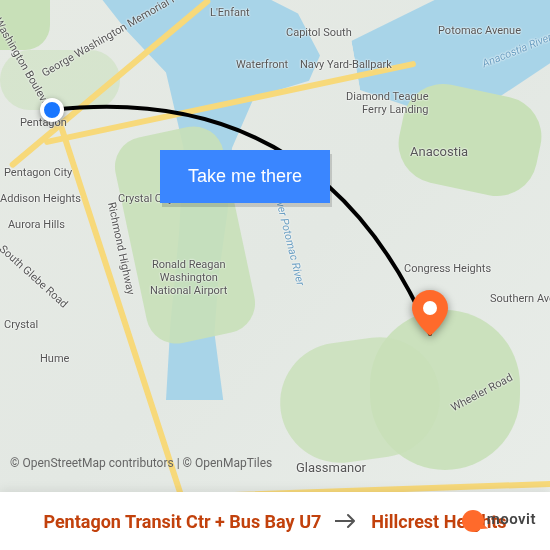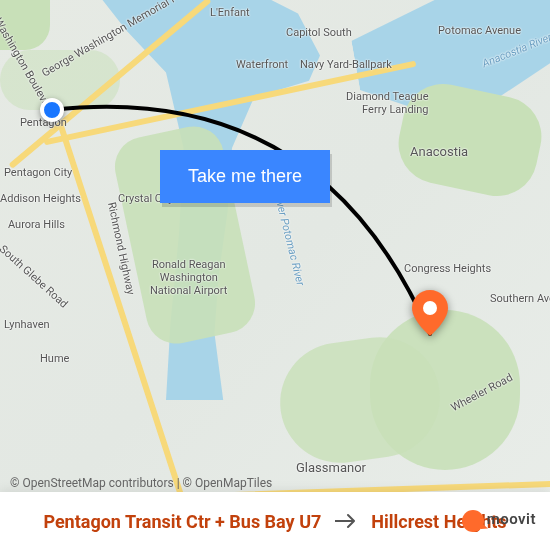--- a/index.html
+++ b/index.html
@@ -99,21 +99,21 @@
     font-weight: 400;
     padding: 16px 28px;
     border: none;
     cursor: pointer;
     box-shadow: 2px 4px 0 rgba(0,0,0,.15);
   }
 
   
   .attrib {
     position: absolute;
-    left: 10px; bottom: 60px;
+    left: 10px; bottom: 80px;
     font-size: 12px;
     color: #666;
   }
 
   
   .bottom-bar {
     position: absolute;
     left: 0; right: 0; bottom: 0;
     height: 58px;
     background: #fff;
@@ -165,21 +165,21 @@
   <div class="hwy hwy1"></div>
   <div class="hwy hwy2"></div>
   <div class="hwy hwy3"></div>
   <div class="hwy hwy4"></div>
 
   <span class="maplabel" style="left:20px;top:116px;">Pentagon</span>
   <span class="maplabel" style="left:4px;top:166px;">Pentagon City</span>
   <span class="maplabel" style="left:0px;top:192px;">Addison Heights</span>
   <span class="maplabel" style="left:0px;top:218px;padding-left:8px;">Aurora Hills</span>
   <span class="maplabel" style="left:118px;top:192px;">Crystal City</span>
-  <span class="maplabel" style="left:4px;top:318px;">Lynhaven</span>
+  <span class="maplabel" style="left:4px;top:318px;">Crystal</span>
   <span class="maplabel" style="left:40px;top:352px;">Hume</span>
   <span class="maplabel" style="left:150px;top:246px;white-space:pre;text-align:center;margin-top:12px;">Ronald Reagan
 Washington
 National Airport</span>
   <span class="maplabel" style="left:30px;top:20px;transform:rotate(-30deg);">George Washington Memorial Parkway</span>
   <span class="maplabel" style="left:-30px;top:60px;transform:rotate(60deg);">Washington Boulevard</span>
   <span class="maplabel" style="left:74px;top:242px;transform:rotate(78deg);">Richmond Highway</span>
   <span class="maplabel" style="left:-10px;top:270px;transform:rotate(42deg);">South Glebe Road</span>
   <span class="maplabel" style="left:210px;top:6px;">L'Enfant</span>
   <span class="maplabel" style="left:286px;top:2px;margin-top:24px;">Capitol South</span>

